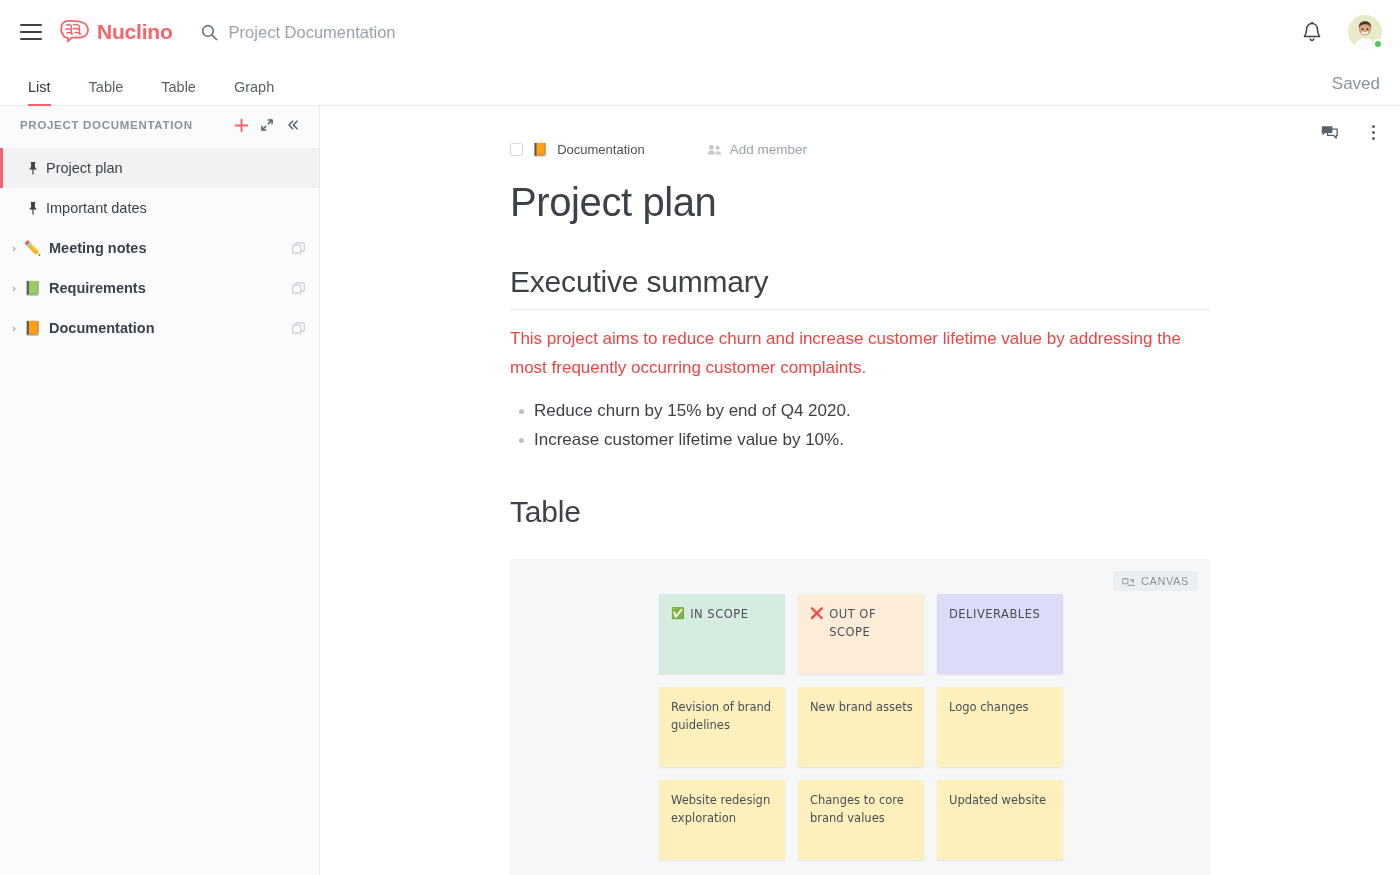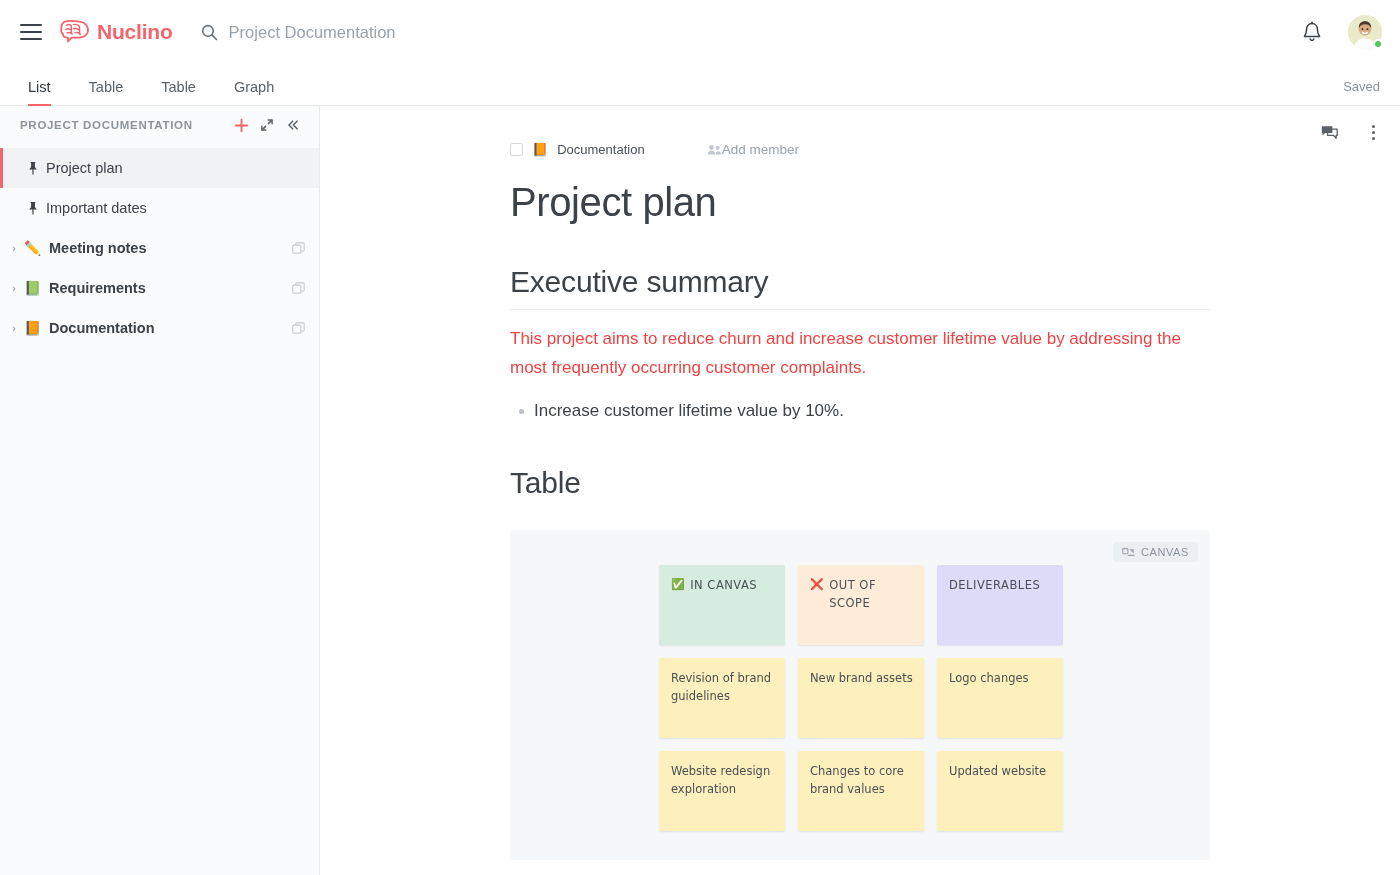--- a/index.html
+++ b/index.html
@@ -74,21 +74,21 @@
   .tab.active::after {
     content: ""; position: absolute; left: 4px; right: 13px; bottom: -1px;
     height: 2px; background: #f5646b;
   }
   .tab-more {
     padding: 0 10px 11px 12px; cursor: pointer; align-self: flex-end;
     display: flex; flex-direction: column; gap: 2.5px; align-items: center;
     line-height: 1; height: 16px; justify-content: flex-start; padding-top: 1px;
   }
   .tab-more i { width: 3px; height: 3px; border-radius: 50%; background: #5a6268; display: block; }
-  .saved { font-size: 13px; color: #8a939b; padding-bottom: 11px; }
+  .saved { font-size: 17px; color: #8a939b; padding-bottom: 11px; }
 
   
   .body { flex: 1; display: flex; min-height: 0; }
 
   
   .sidebar {
     width: 320px; flex: 0 0 320px;
     background: #fafbfc;
     border-right: 1px solid #e8eaec;
     display: flex; flex-direction: column;
@@ -150,21 +150,21 @@
   .doc-inner { width: 700px; margin: 0 auto; padding-top: 30px; }
 
   .meta { display: flex; align-items: center; height: 26px; gap: 0; }
   .meta-cluster { display: flex; align-items: center; gap: 9px; cursor: pointer; }
   .meta-checkbox {
     width: 13px; height: 13px; border: 1.5px solid #d3d7db; border-radius: 2.5px;
     display: block; flex: 0 0 13px;
   }
   .meta-emoji { font-size: 13px; line-height: 1; }
   .meta-text { font-size: 13px; color: #4a5158; }
-  .meta-member { display: flex; align-items: center; gap: 0; margin-left: 62px; cursor: pointer; }
+  .meta-member { display: flex; align-items: center; gap: 8px; margin-left: 62px; cursor: pointer; }
   .members-icon { width: 15px; height: 11px; display: block; }
   .meta-member-text { font-size: 13.5px; color: #9aa3ab; }
 
   .doc-title {
     font-size: 40px; font-weight: normal; color: #3c4248;
     margin-top: 18px; letter-spacing: -0.4px; line-height: 1.1;
   }
 
   .h1 {
     font-size: 30px; font-weight: normal; color: #3c4248;
@@ -188,21 +188,21 @@
     width: 5px; height: 5px; border-radius: 50%; background: #b9c0c6;
   }
 
   
   .canvas {
     margin-top: 29px; background: #f5f7f9; border-radius: 4px;
     position: relative; height: 330px; overflow: hidden;
   }
   .canvas-badge {
     position: absolute; top: 12px; right: 12px;
-    display: flex; align-items: flex-start; gap: 6px;
+    display: flex; align-items: flex-end; gap: 6px;
     background: #eceff2; border-radius: 4px; padding: 4px 9px;
     cursor: pointer;
   }
   .canvas-badge-icon { width: 13px; height: 11px; display: block; }
   .canvas-badge-text {
     font-size: 11px; color: #8a939b; letter-spacing: 0.6px; font-weight: normal;
   }
   .sticky-grid {
     position: absolute; left: 149px; top: 35px;
     display: grid; grid-template-columns: repeat(3, 126px);
@@ -404,41 +404,42 @@
               <span class="meta-member-text">Add member</span>
             </div>
           </div>
 
           <h1 class="doc-title">Project plan</h1>
 
           <h2 class="h1 ruled">Executive summary</h2>
           <p class="para">This project aims to reduce churn and increase customer lifetime value by addressing the most frequently occurring customer complaints.</p>
 
           <ul class="bullets">
+            <li>Reduce churn by 15% by end of Q4 2020.</li>
             <li>Increase customer lifetime value by 10%.</li>
           </ul>
 
           <h2 class="h1 noline">Table</h2>
 
           <div class="canvas">
             <div class="canvas-badge">
               <svg class="canvas-badge-icon" viewBox="0 0 13 11">
                 <rect x="0.7" y="2.6" width="5.2" height="5.2" rx="0.8" fill="none" stroke="#99a1a9" stroke-width="1.1"></rect>
                 <path d="M7.4 3.2 L11.8 3.2 L11.8 7.6 Z" fill="#99a1a9"></path>
                 <line x1="6.2" y1="9.4" x2="12.2" y2="9.4" stroke="#99a1a9" stroke-width="1.1" stroke-linecap="round"></line>
               </svg>
               <span class="canvas-badge-text">CANVAS</span>
             </div>
 
             <div class="sticky-grid">
 
               <div class="sticky header-note" style="background:#d7ece0">
                 <div class="sticky-head-row">
                   <span class="sticky-mark">✅</span>
-                  <span>IN CANVAS</span>
+                  <span>IN SCOPE</span>
                 </div>
               </div>
 
               <div class="sticky header-note" style="background:#fdecd8">
                 <div class="sticky-head-row">
                   <span class="sticky-mark">❌</span>
                   <span>OUT OF SCOPE</span>
                 </div>
               </div>
 

